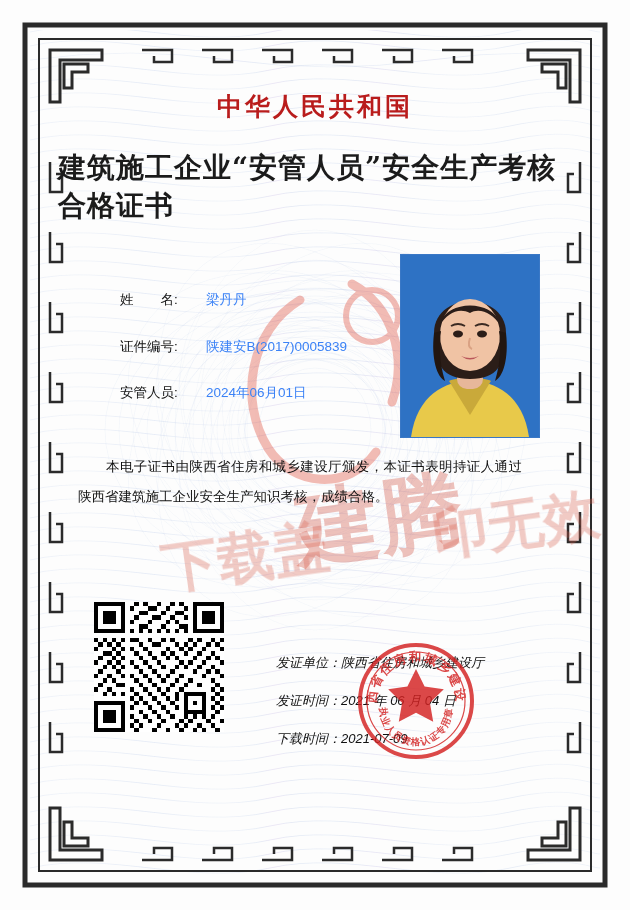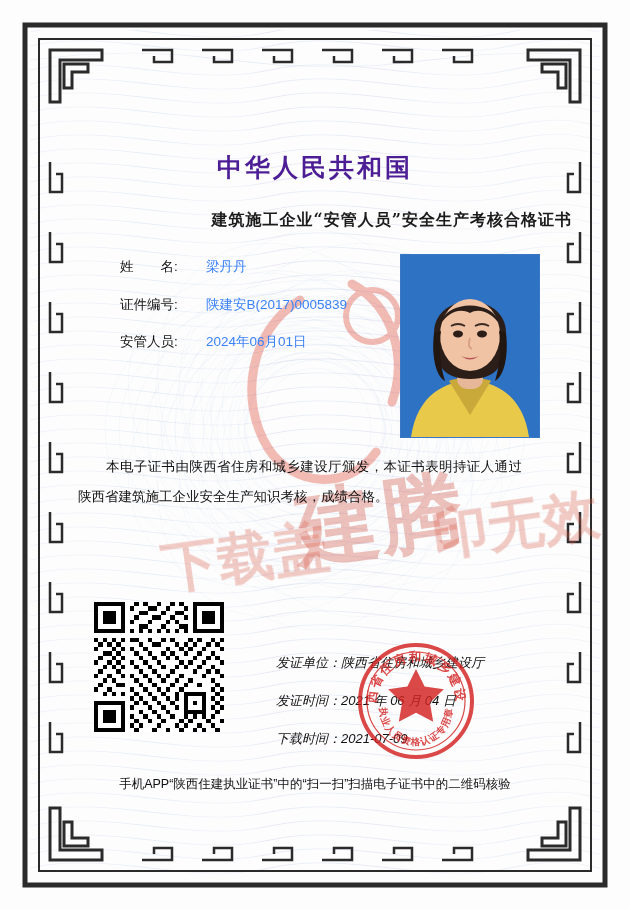--- a/index.html
+++ b/index.html
@@ -46,48 +46,49 @@
     width: 514px;
     height: 802px;
   }
 
   .title-main {
     text-align: center;
     font-family: "DejaVu Serif", "Liberation Serif", serif;
     font-weight: bold;
     font-size: 25px;
     letter-spacing: 3px;
-    color: #4c1d95;
-    margin-top: 97px;
+    color: #b91c1c;
+    margin-top: 36px;
   }
   .title-sub {
-    text-align: right;
+    text-align: left;
     font-family: "DejaVu Serif", "Liberation Serif", serif;
     font-weight: bold;
-    font-size: 16px;
+    font-size: 28px;
     letter-spacing: 1px;
     color: #1b1b1b;
     margin-top: 26px;
   }
 
   
   .fields {
     position: absolute;
     left: 62px;
     top: 206px;
     width: 300px;
     font-size: 13.5px;
     color: #111;
     line-height: 1;
   }
   .field-row {
     display: flex;
     align-items: flex-start;
     margin-bottom: 24px;
     white-space: nowrap;
+    margin-top: 33px;
   }
   .field-label {
     width: 86px;
     flex: 0 0 86px;
     letter-spacing: 0px;
     color: #111;
   }
   .field-value {
     color: #3b82f6;
   }
@@ -704,15 +705,14 @@
         <text font-family="DejaVu Serif, Liberation Serif, serif" font-size="12.5" fill="#d32020" font-weight="bold" letter-spacing="2">
           <textPath href="#sealTop" startOffset="50%" text-anchor="middle">陕西省住房和城乡建设厅</textPath>
         </text>
         <path id="sealBottom" d="M 26 70 A 36 36 0 0 0 98 70" fill="none"></path>
         <text font-family="DejaVu Serif, Liberation Serif, serif" font-size="9.5" fill="#d32020" font-weight="bold" letter-spacing="1">
           <textPath href="#sealBottom" startOffset="50%" text-anchor="middle">执业人员资格认证专用章</textPath>
         </text>
       </g>
     </svg>
 
-    <div class="footer-note">手机APP“陕西住建执业证书”中的“扫一扫”扫描电子证书中的二维码核验</div>
   </div>
 </div>
 
 </body></html>

